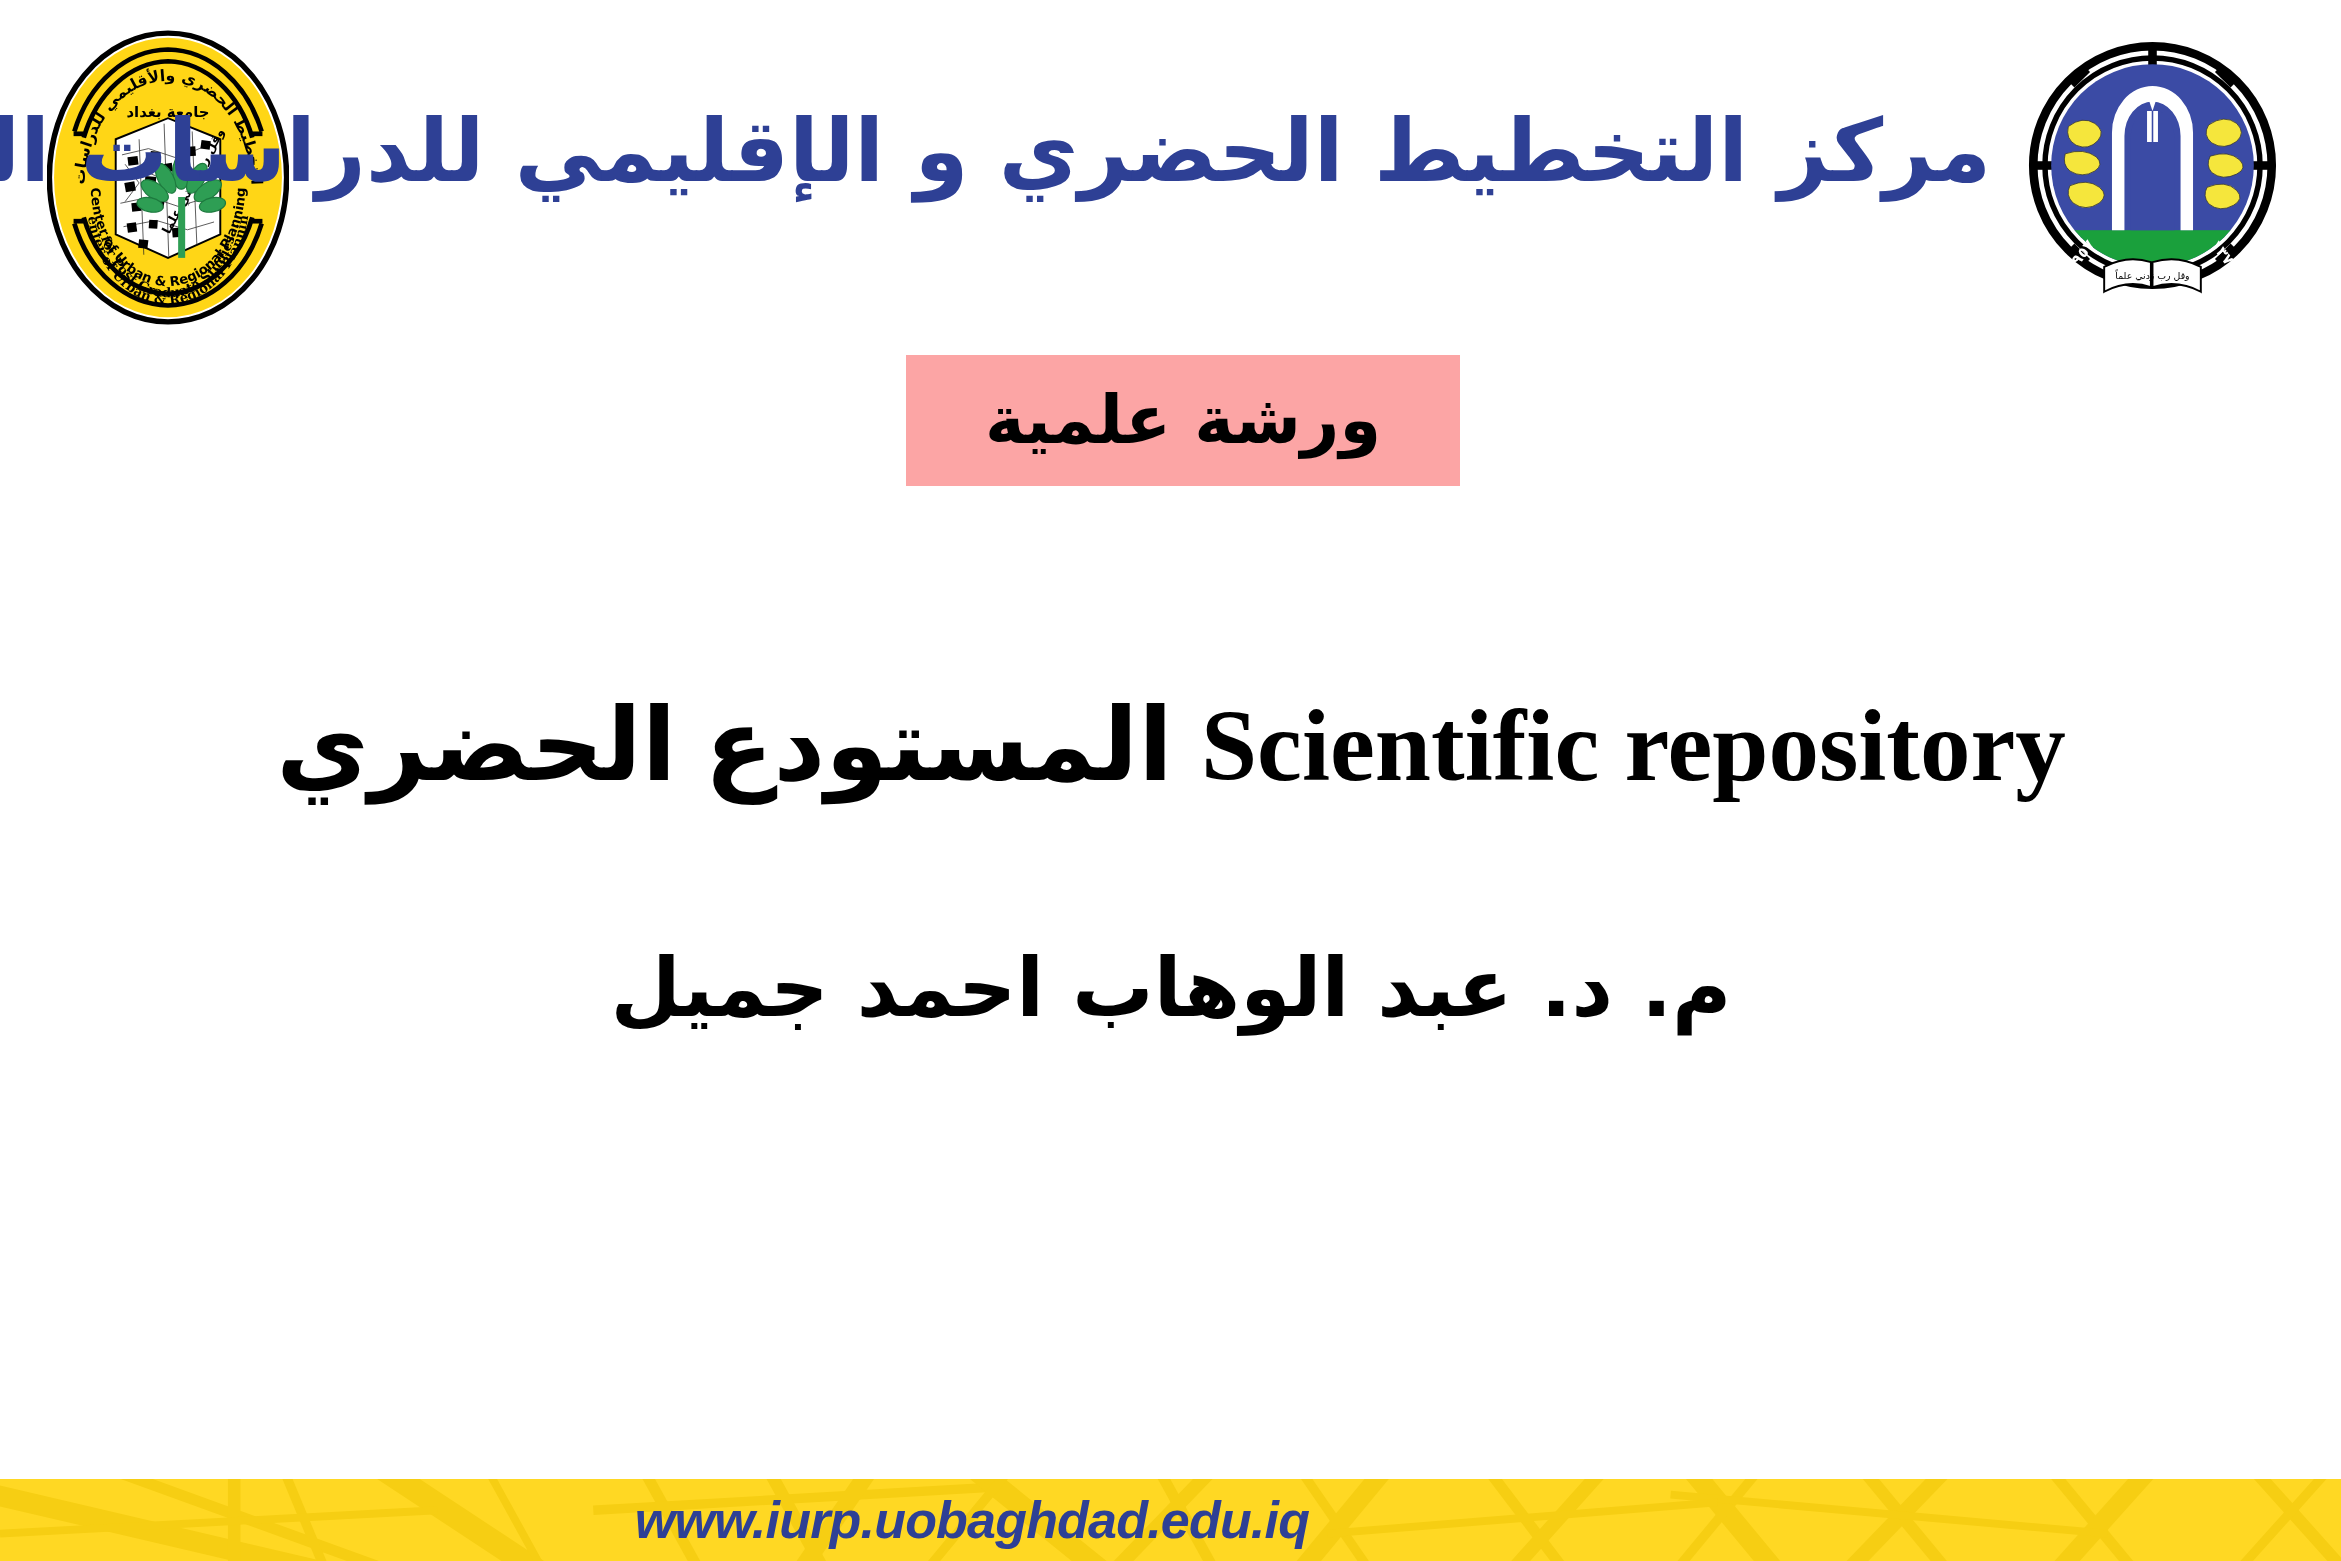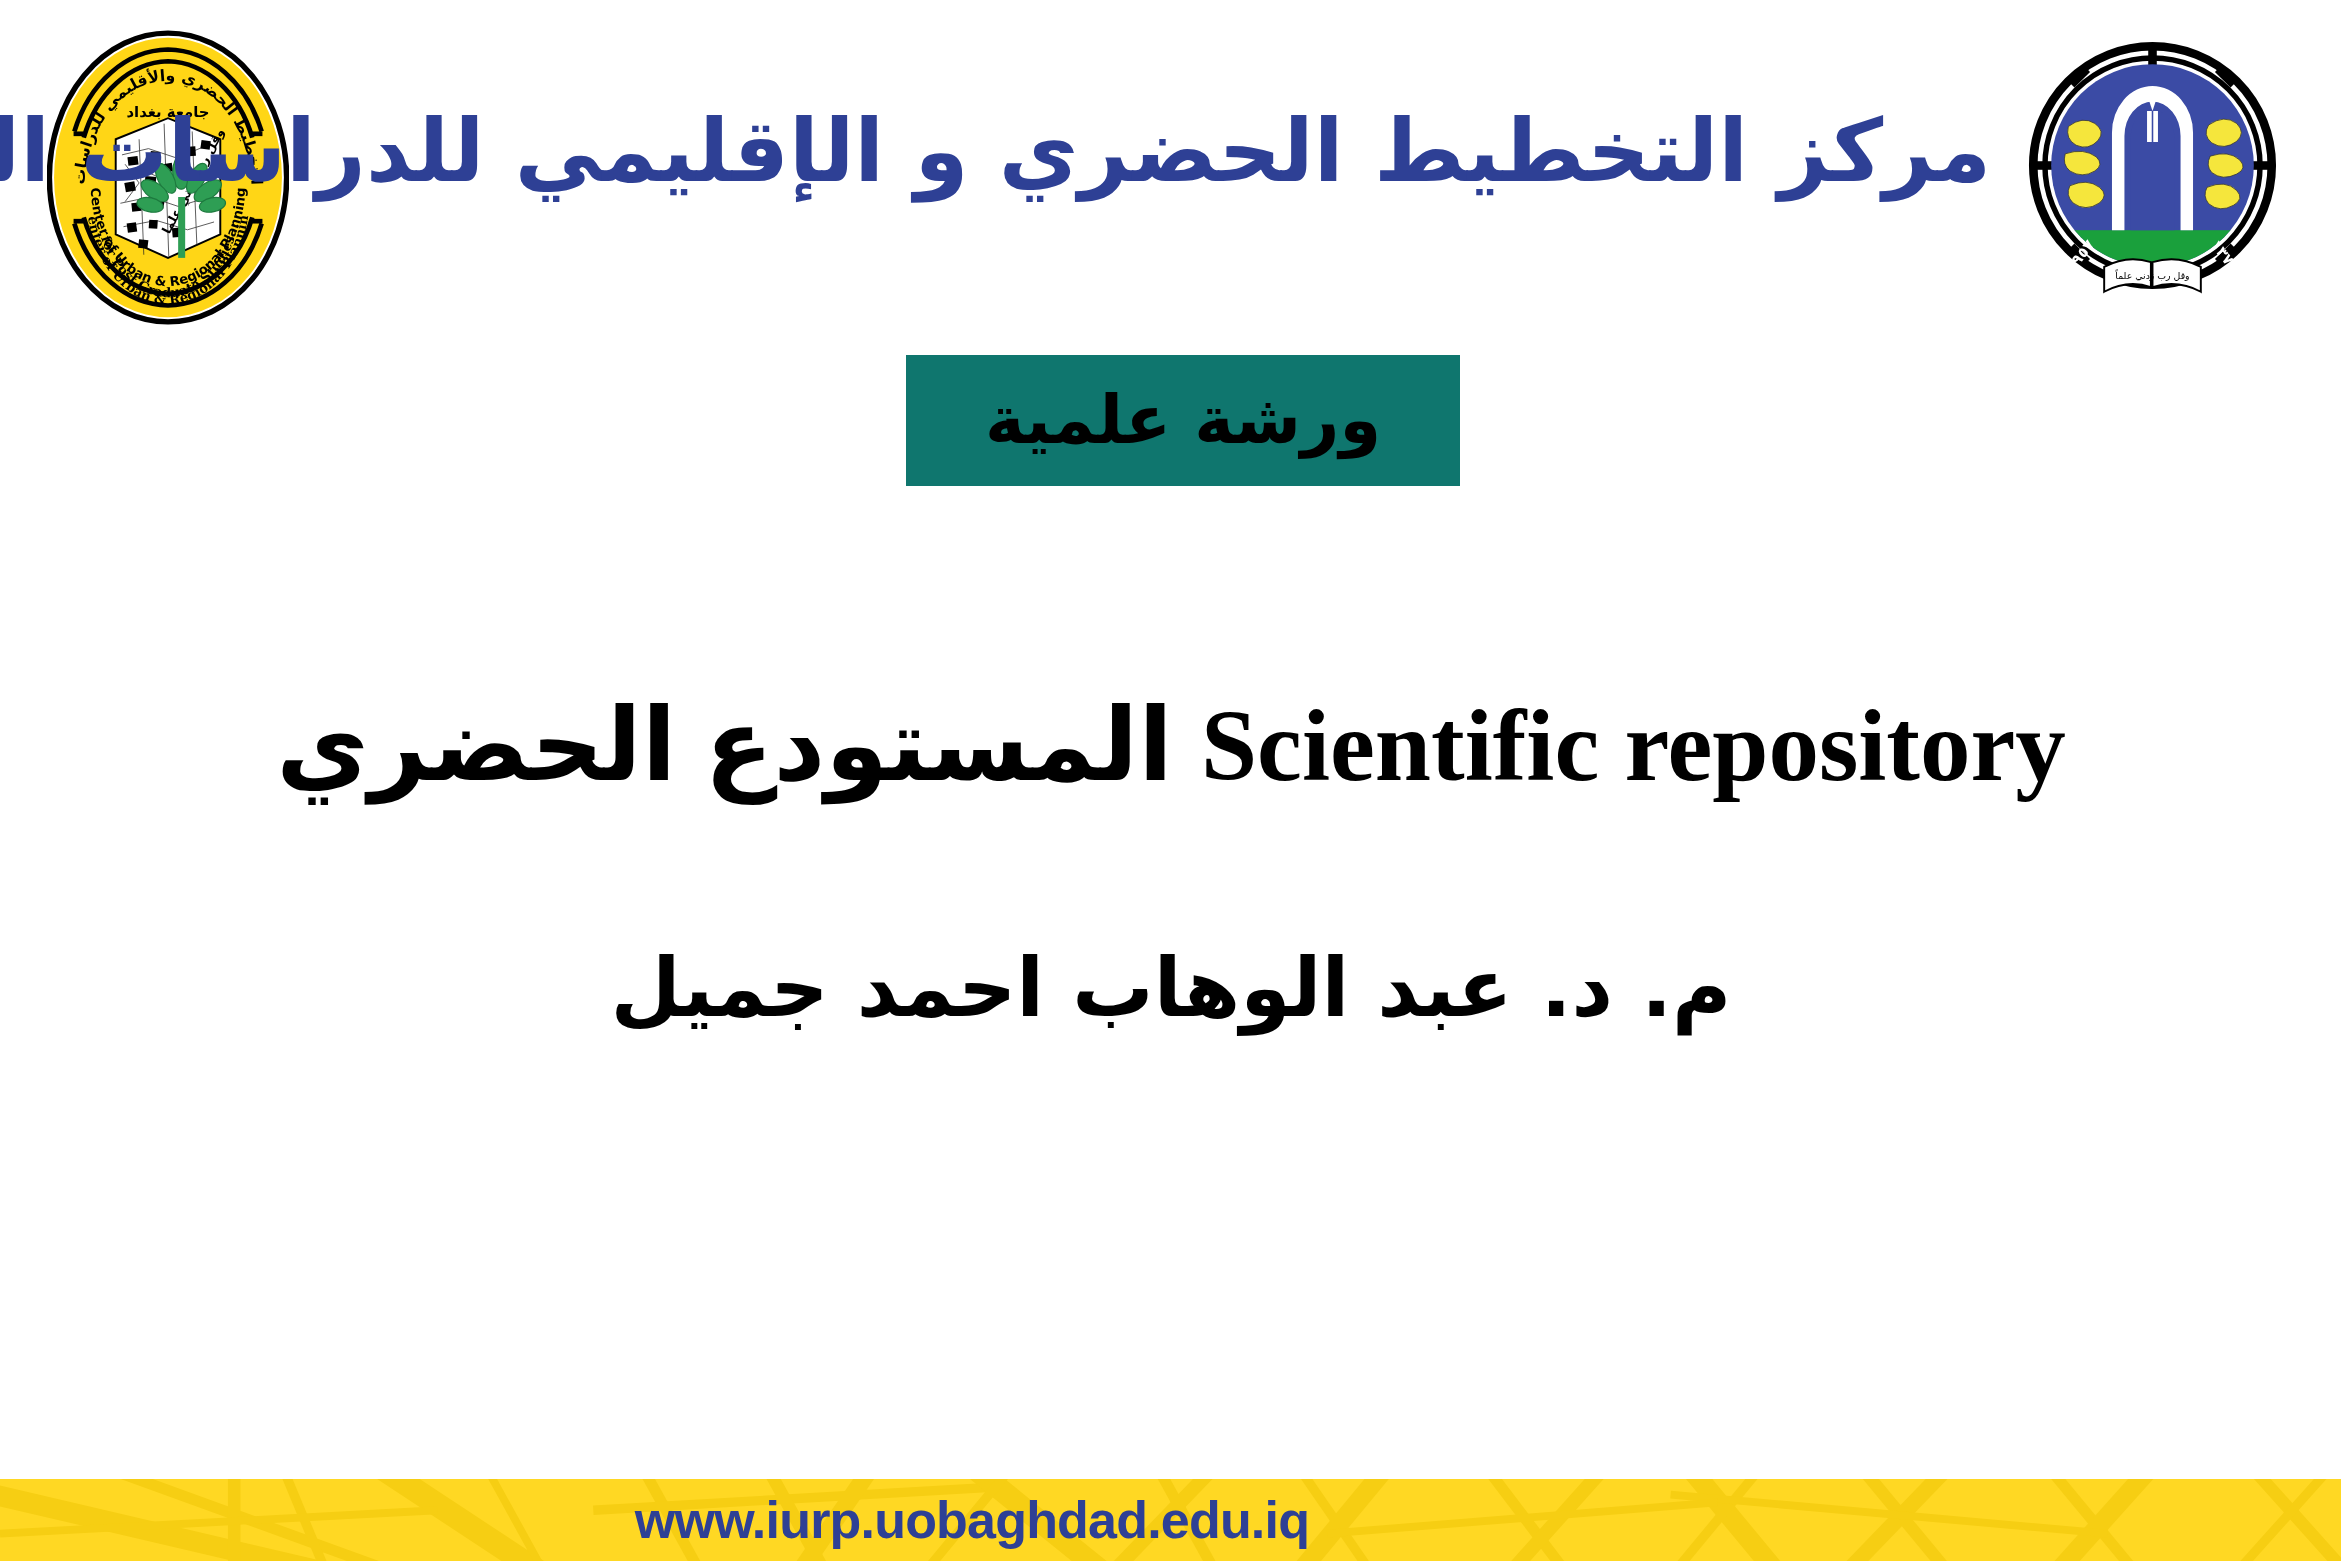--- a/index.html
+++ b/index.html
@@ -61,21 +61,21 @@
     white-space: nowrap;
   }
 
   
   .workshop-badge {
     position: absolute;
     left: 906px;
     top: 355px;
     width: 554px;
     height: 131px;
-    background: #0f766e;
+    background: #fca5a5;
     display: flex;
     align-items: center;
     justify-content: center;
   }
   .workshop-badge-label {
     direction: rtl;
     color: #000000;
     font-family: "DejaVu Sans", "Liberation Sans", sans-serif;
     font-weight: bold;
     font-size: 67px;
@@ -145,20 +145,21 @@
     height: 82px;
     display: flex;
     align-items: center;
     justify-content: center;
     color: #2E4095;
     font-family: "Liberation Sans", "DejaVu Sans", sans-serif;
     font-weight: bold;
     font-size: 52px;
     letter-spacing: -0.8px;
     white-space: nowrap;
+    font-style: italic;
   }
 </style>
 </head>
 <body>
 
 <div id="slide">
 
   <div class="header-band">
 
     <div class="logo-left">

